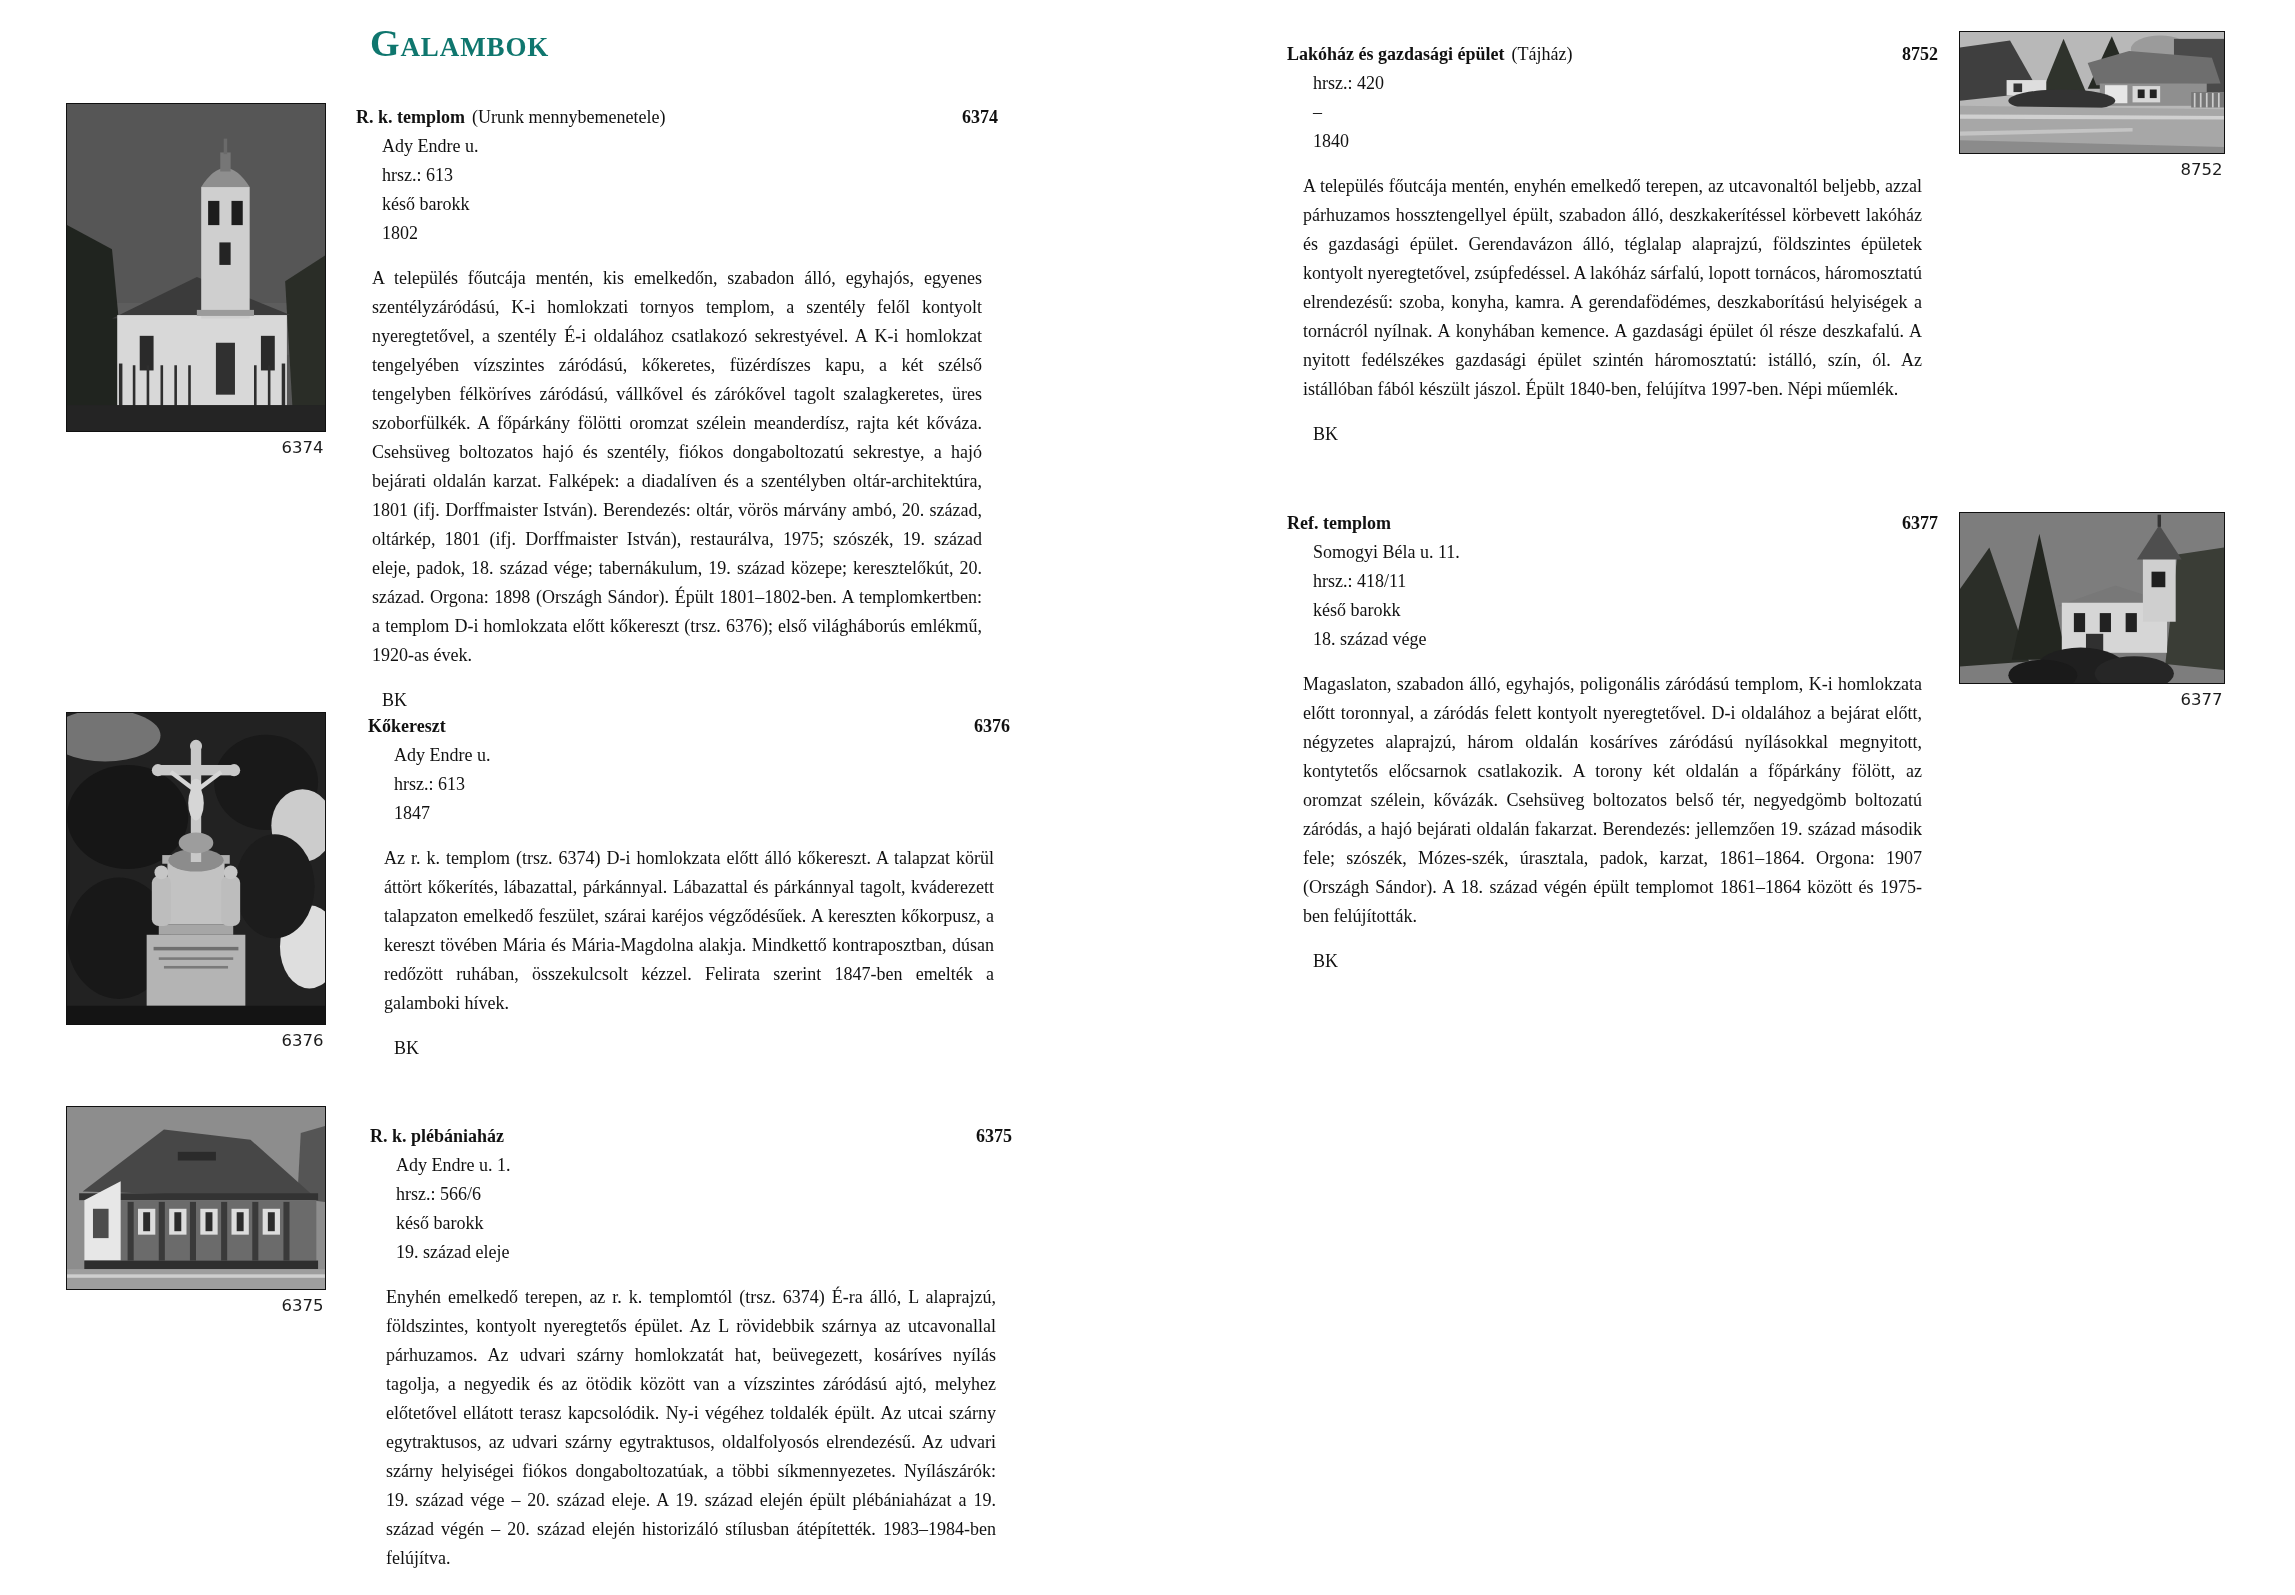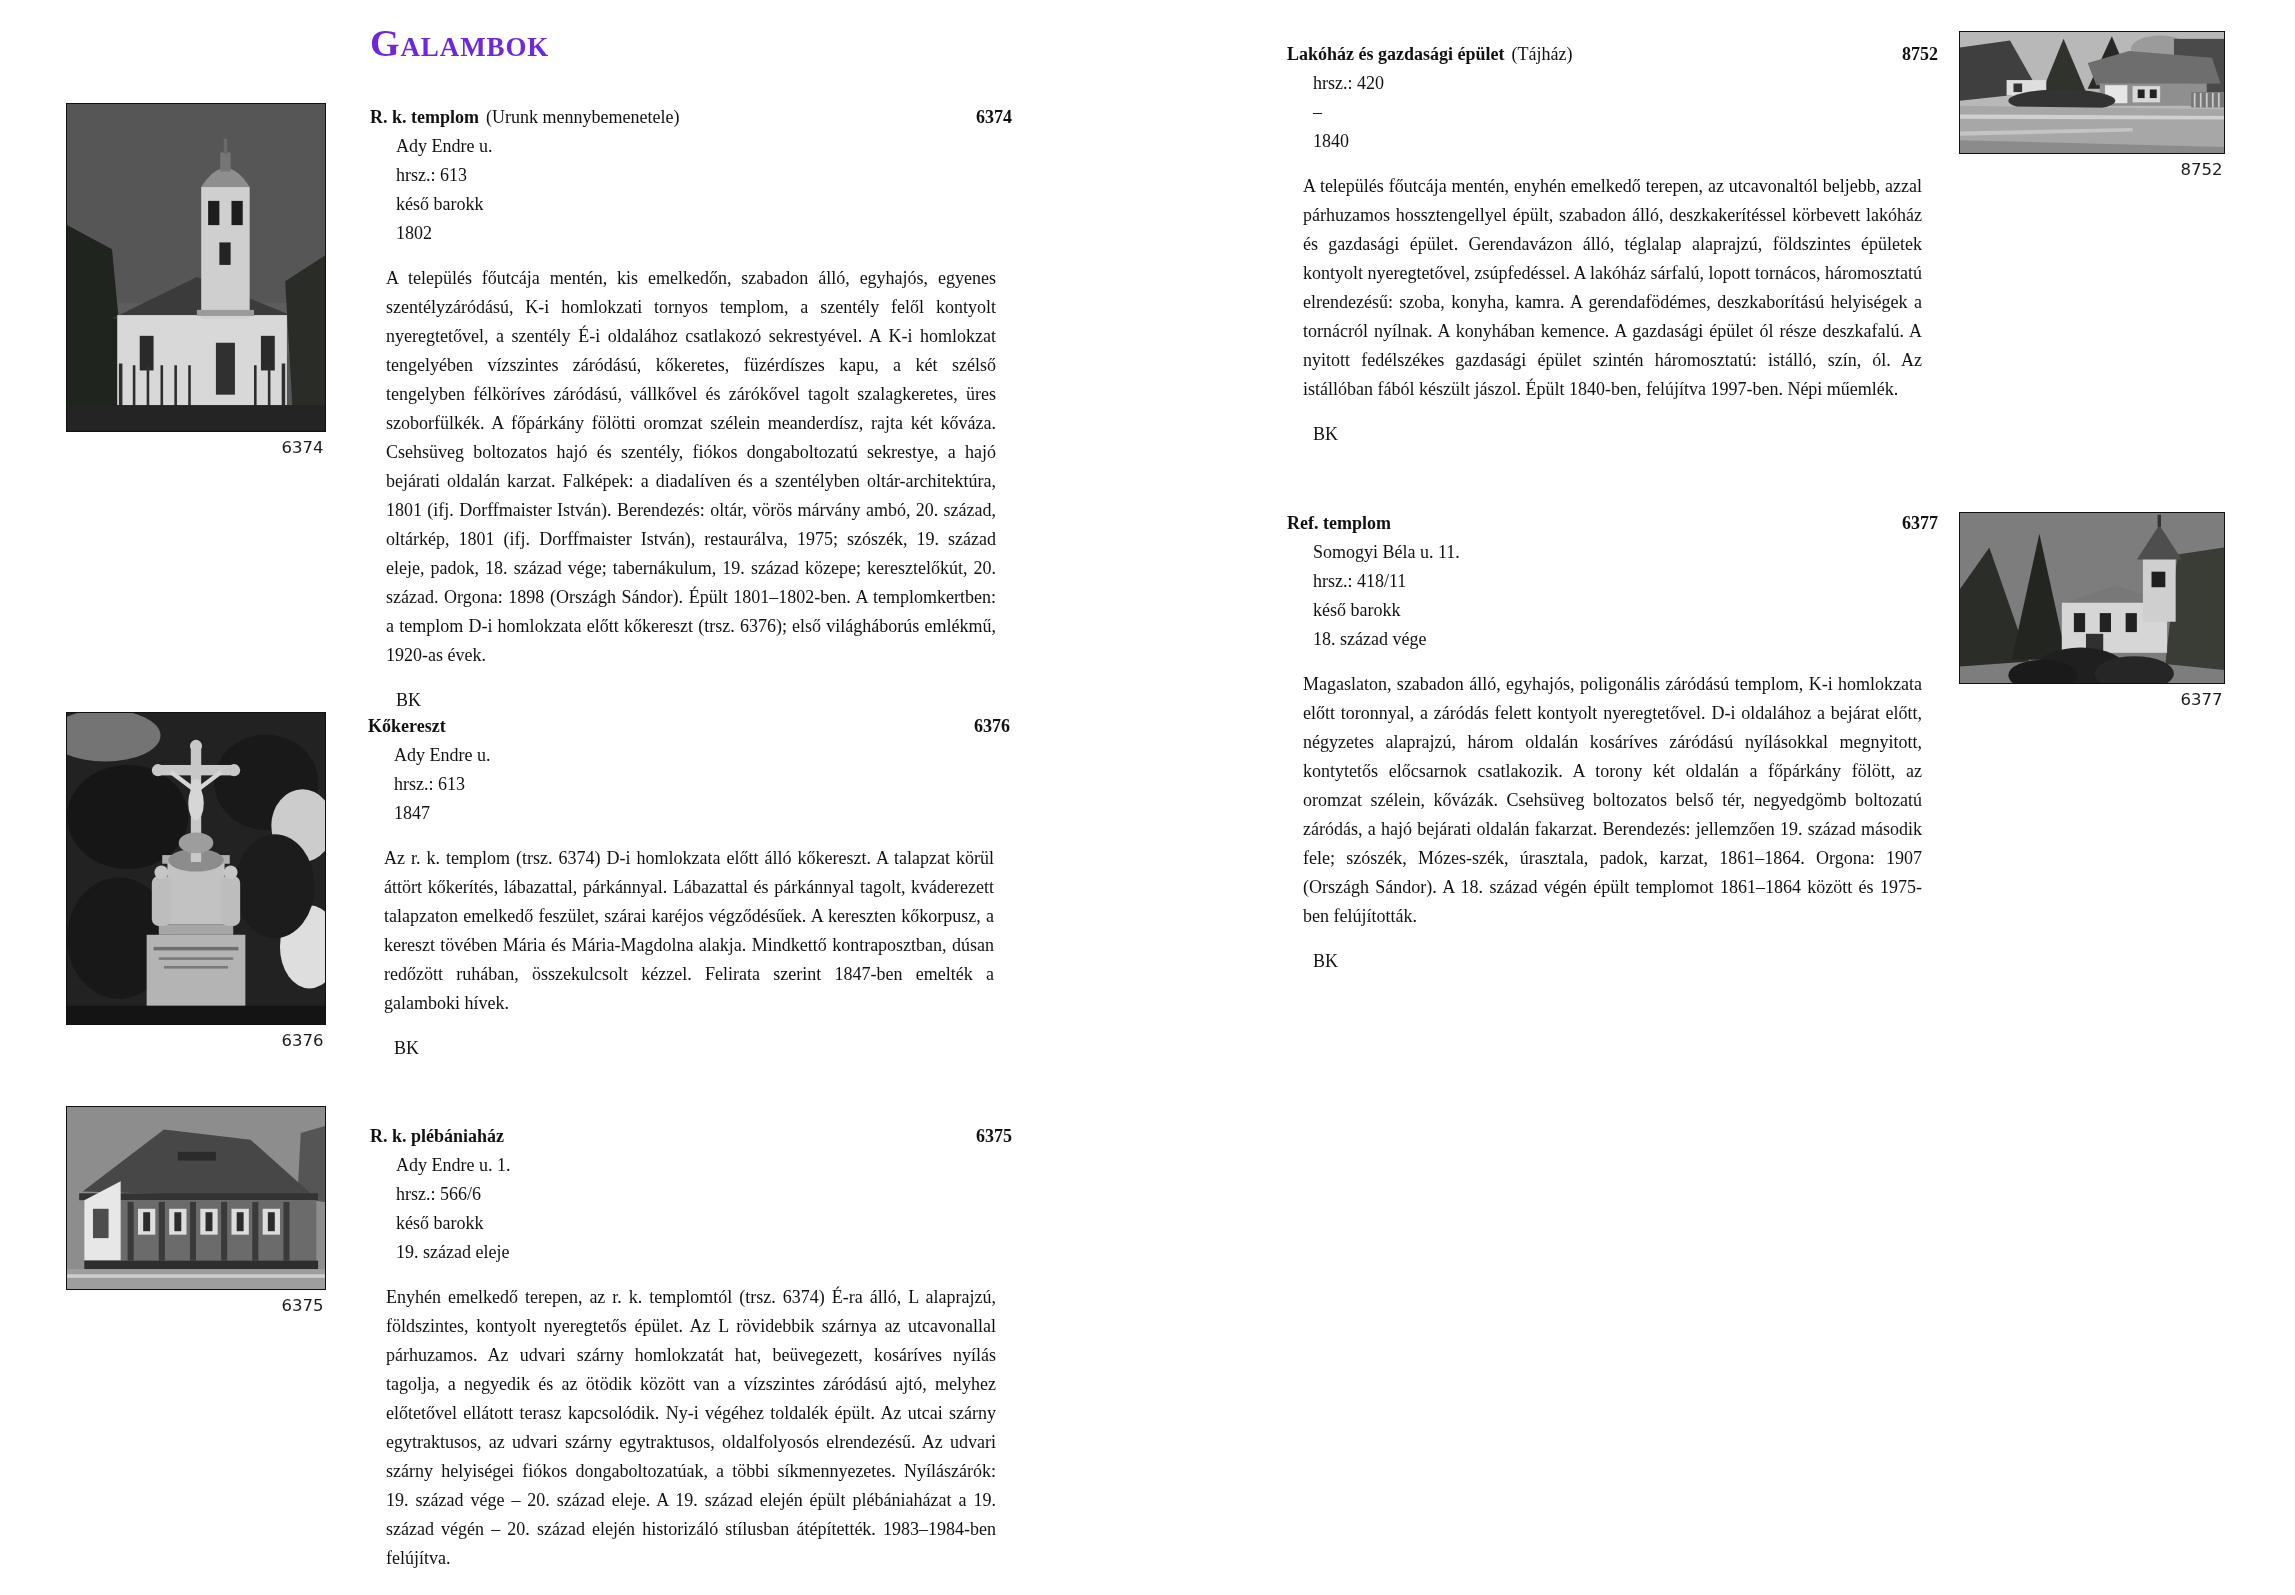--- a/index.html
+++ b/index.html
@@ -17,21 +17,21 @@
   }
 
   
   .page-title-wrap { position: absolute; }
   .page-title {
     margin: 0;
     font-size: 38px;
     font-weight: bold;
     font-variant: small-caps;
     letter-spacing: 0.9px;
-    color: #6d28d9;
+    color: #0f766e;
   }
 
   
   .entry {
     position: absolute;
     font-size: 18px;
     line-height: 29px;
   }
   .entry-header {
     display: flex;
@@ -66,21 +66,21 @@
     color: #1c1c1c;
   }
 </style>
 </head>
 <body>
 
 <header class="page-title-wrap" style="left:370px; top:21px;">
   <h1 class="page-title">Galambok</h1>
 </header>
 
-<section class="entry" style="left:370px; top:103px; width:642px;">
+<section class="entry" style="left:356px; top:103px; width:642px;">
   <div class="entry-header">
     <span>
       <span class="entry-title">R. k. templom</span><span class="entry-subtitle">(Urunk mennybemenetele)</span>
     </span>
     <span class="entry-number">6374</span>
   </div>
   <div class="entry-meta">
     <div>Ady Endre u.</div>
     <div>hrsz.: 613</div>
     <div>késő barokk</div>

